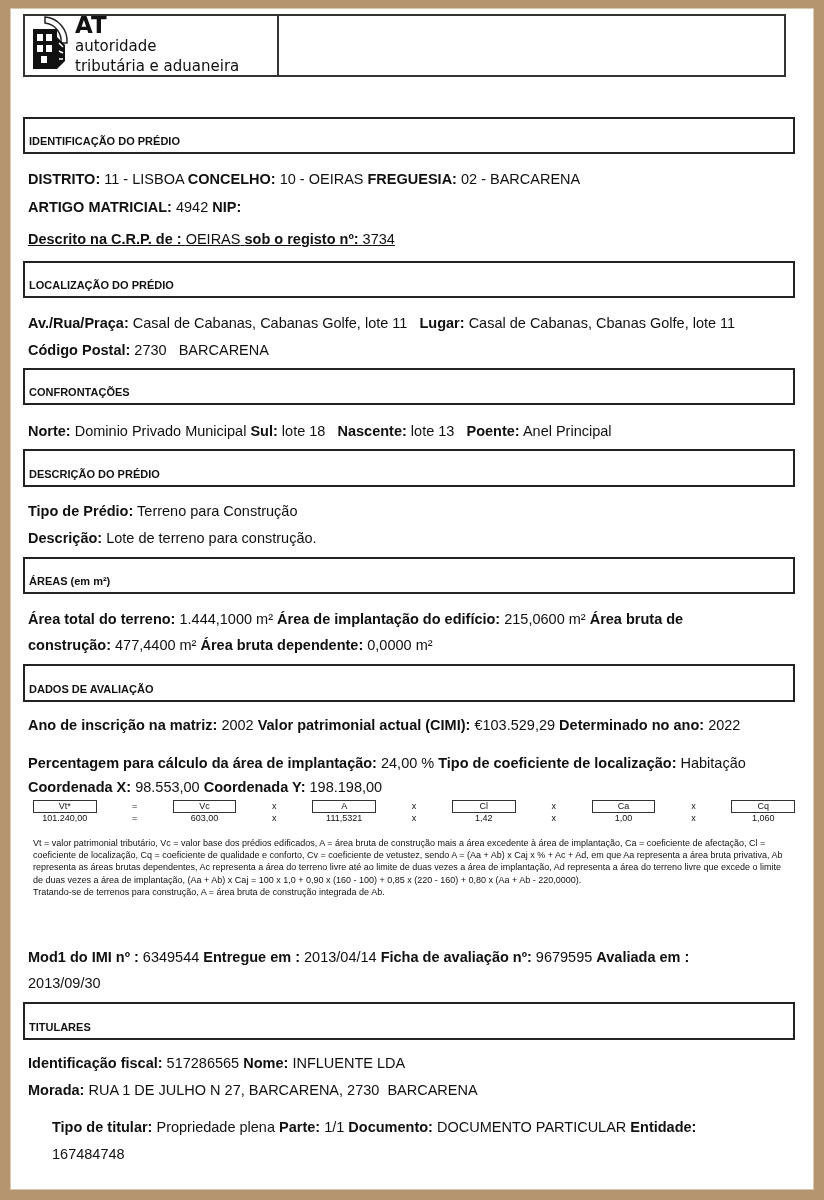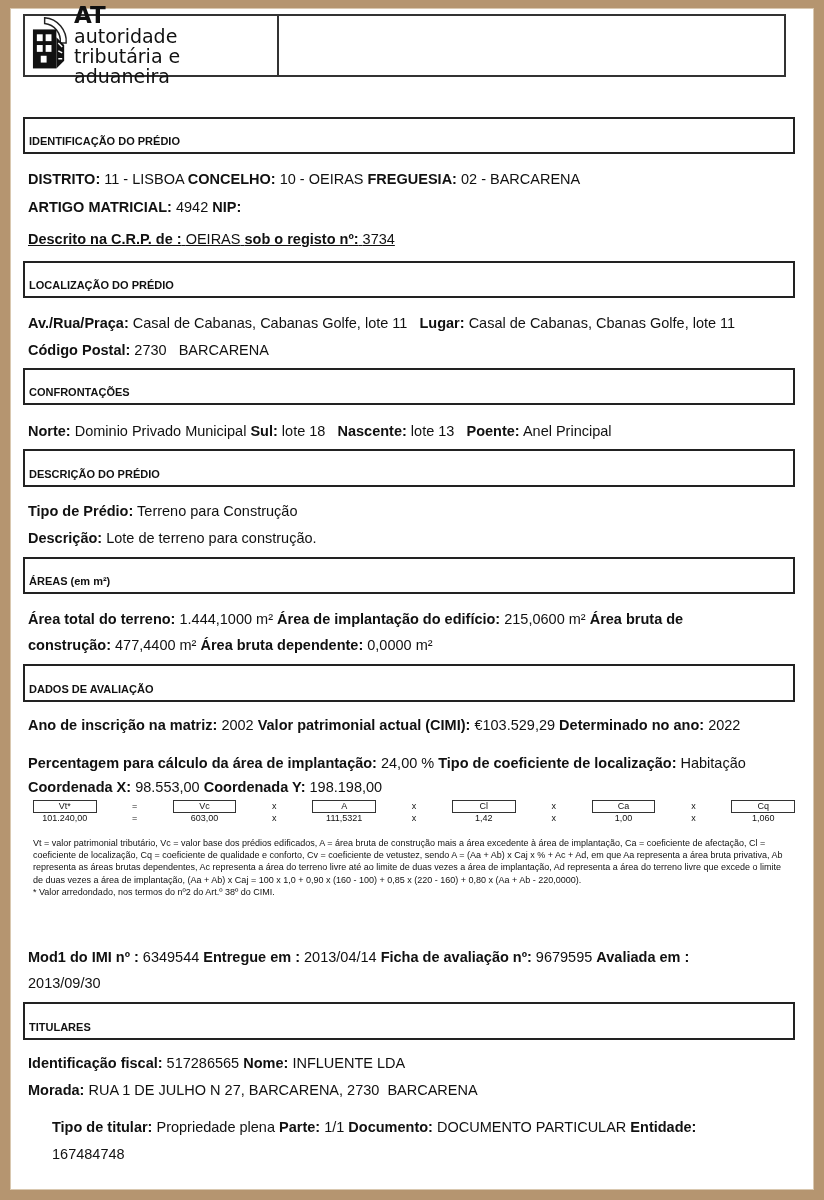--- a/index.html
+++ b/index.html
@@ -10,21 +10,21 @@
     background: #fff; border: 1px solid #d9c8b0;
   }
   .header {
     position: absolute; left: 23px; top: 14px; width: 763px; height: 63px;
     border: 2px solid #333; display: flex;
   }
   .logo-cell { width: 254px; border-right: 2px solid #333; display: flex; align-items: center; padding-left: 6px; }
   .logo-icon { width: 38px; height: 62px; margin-right: 6px; }
   .logo-text { line-height: 20px; }
   .logo-at { font-weight: bold; font-size: 23px; line-height: 21px; font-family: "DejaVu Sans", sans-serif; }
-  .logo-line { font-size: 19px; font-family: "DejaVu Sans", sans-serif; line-height: 20px; }
+  .logo-line { font-size: 15px; font-family: "DejaVu Sans", sans-serif; line-height: 20px; }
   .title-cell { flex: 1; position: relative; }
   .doc-title { position: absolute; left: 138px; top: 34px; font-weight: bold; font-size: 14.5px; }
   .doc-sub { position: absolute; left: 155px; top: 65px; font-weight: bold; font-size: 9px; }
   .doc-sub .v { font-weight: normal; }
 
   .sec-box {
     position: absolute; left: 23px; width: 772px; border: 2px solid #222;
     font-weight: bold; font-size: 11px; padding-left: 4px;
   }
   .line { position: absolute; left: 28px; font-size: 14.5px; white-space: nowrap; }
@@ -152,21 +152,21 @@
     <div class="f-val">1,42</div>
     <div class="f-op">x</div>
     <div class="f-val">1,00</div>
     <div class="f-op">x</div>
     <div class="f-val">1,060</div>
   </div>
 </div>
 
 <div class="notes">
   <div>Vt = valor patrimonial tributário, Vc = valor base dos prédios edificados, A = área bruta de construção mais a área excedente à área de implantação, Ca = coeficiente de afectação, Cl = coeficiente de localização, Cq = coeficiente de qualidade e conforto, Cv = coeficiente de vetustez, sendo A = (Aa + Ab) x Caj x % + Ac + Ad, em que Aa representa a área bruta privativa, Ab representa as áreas brutas dependentes, Ac representa a área do terreno livre até ao limite de duas vezes a área de implantação, Ad representa a área do terreno livre que excede o limite de duas vezes a área de implantação, (Aa + Ab) x Caj = 100 x 1,0 + 0,90 x (160 - 100) + 0,85 x (220 - 160) + 0,80 x (Aa + Ab - 220,0000).</div>
-  <div>* Valor arredondado, nos termos do nº2 do Art.º 38º do CIMI.</div>
+  <div>Tratando-se de terrenos para construção, A = área bruta de construção integrada de Ab.</div>
 </div>
 
 <div class="line" style="top:949px;">
   <b>Mod1 do IMI nº :</b> <span>6349544</span>
   <b>Entregue em :</b> <span>2013/04/14</span>
   <b>Ficha de avaliação nº:</b> <span>9679595</span>
   <b>Avaliada em :</b>
 </div>
 <div class="line" style="top:975px;">2013/09/30</div>
 

